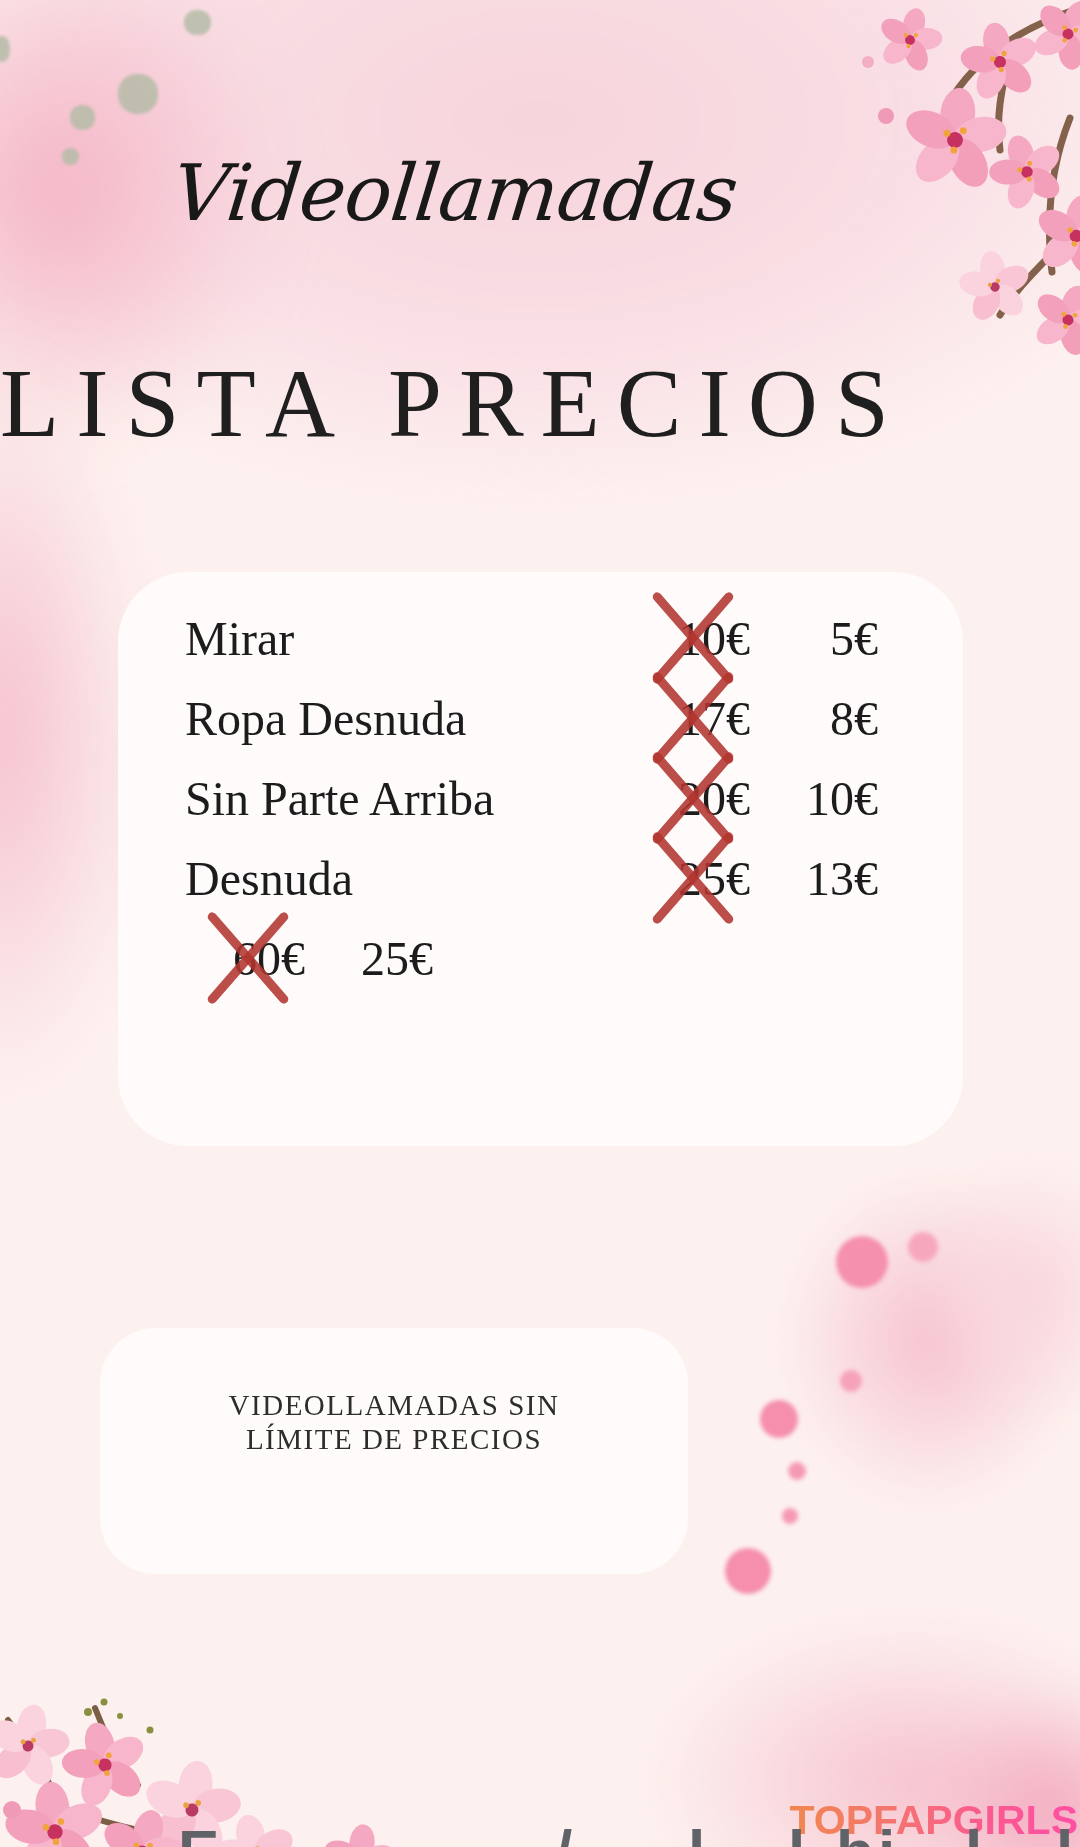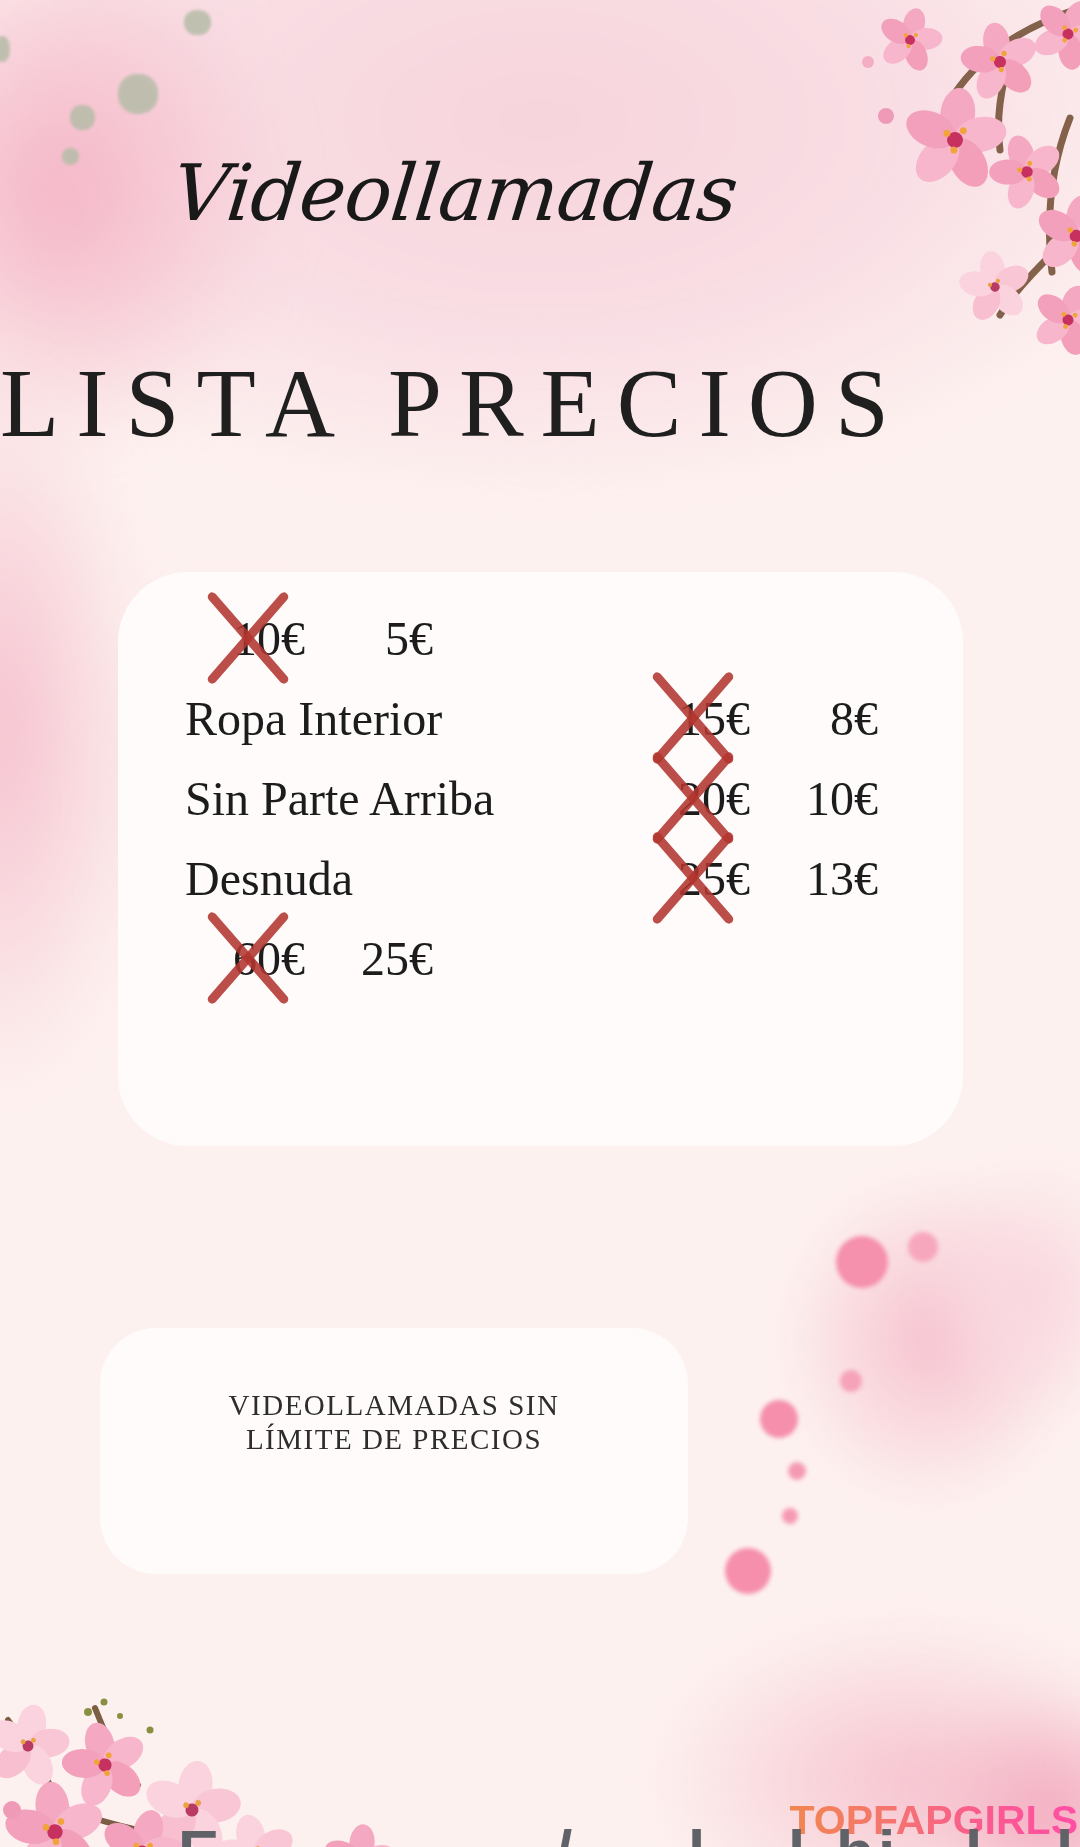--- a/index.html
+++ b/index.html
@@ -168,26 +168,27 @@
     <use href="#blossom" transform="translate(318,320) scale(1.0) rotate(20)"></use>
     <circle cx="136" cy="116" r="8" fill="#ef9ab6"></circle>
     <circle cx="118" cy="62" r="6" fill="#f3aec4"></circle>
   </svg>
 
   <div class="script-title">Videollamadas</div>
   <div class="main-title">LISTA PRECIOS</div>
 
   <div class="card price-card">
     <div class="p-row">
+      <span class="p-label">Mirar</span>
       <span class="p-old">10€</span>
       <span class="p-new">5€</span>
     </div>
     <div class="p-row">
-      <span class="p-label">Ropa Interior</span>
-      <span class="p-old">15€</span>
+      <span class="p-label">Ropa Desnuda</span>
+      <span class="p-old">17€</span>
       <span class="p-new">8€</span>
     </div>
     <div class="p-row">
       <span class="p-label">Sin Parte Arriba</span>
       <span class="p-old">20€</span>
       <span class="p-new">10€</span>
     </div>
     <div class="p-row">
       <span class="p-label">Desnuda</span>
       <span class="p-old">25€</span>

